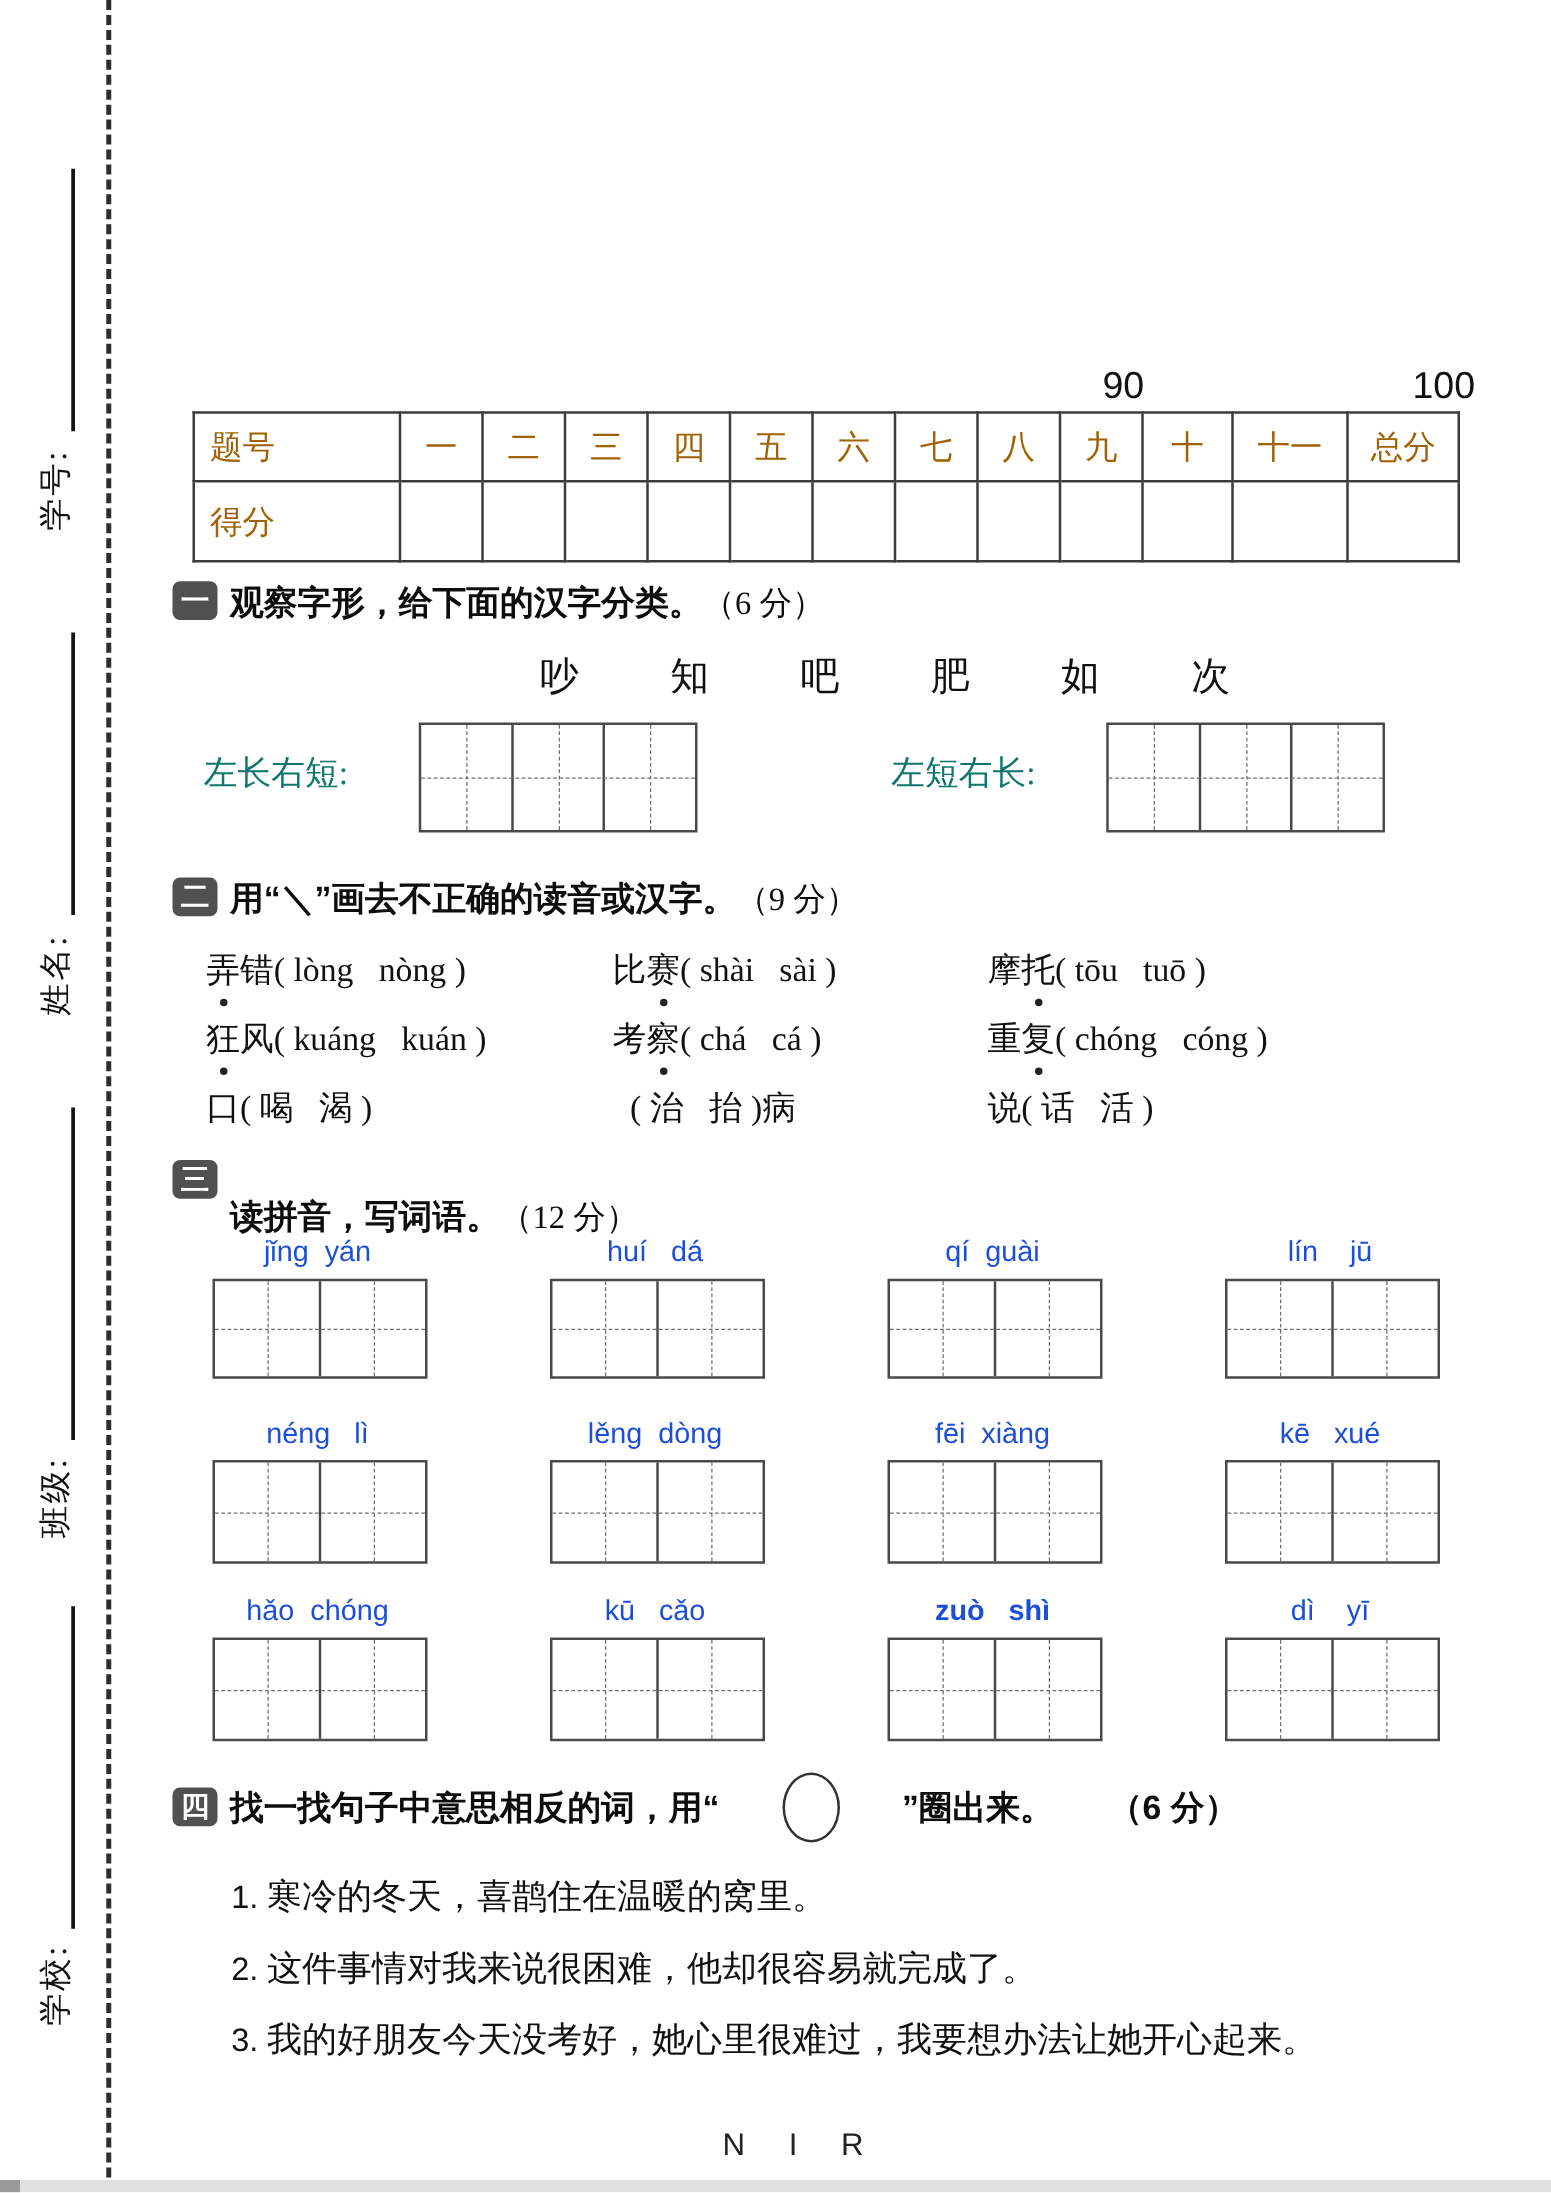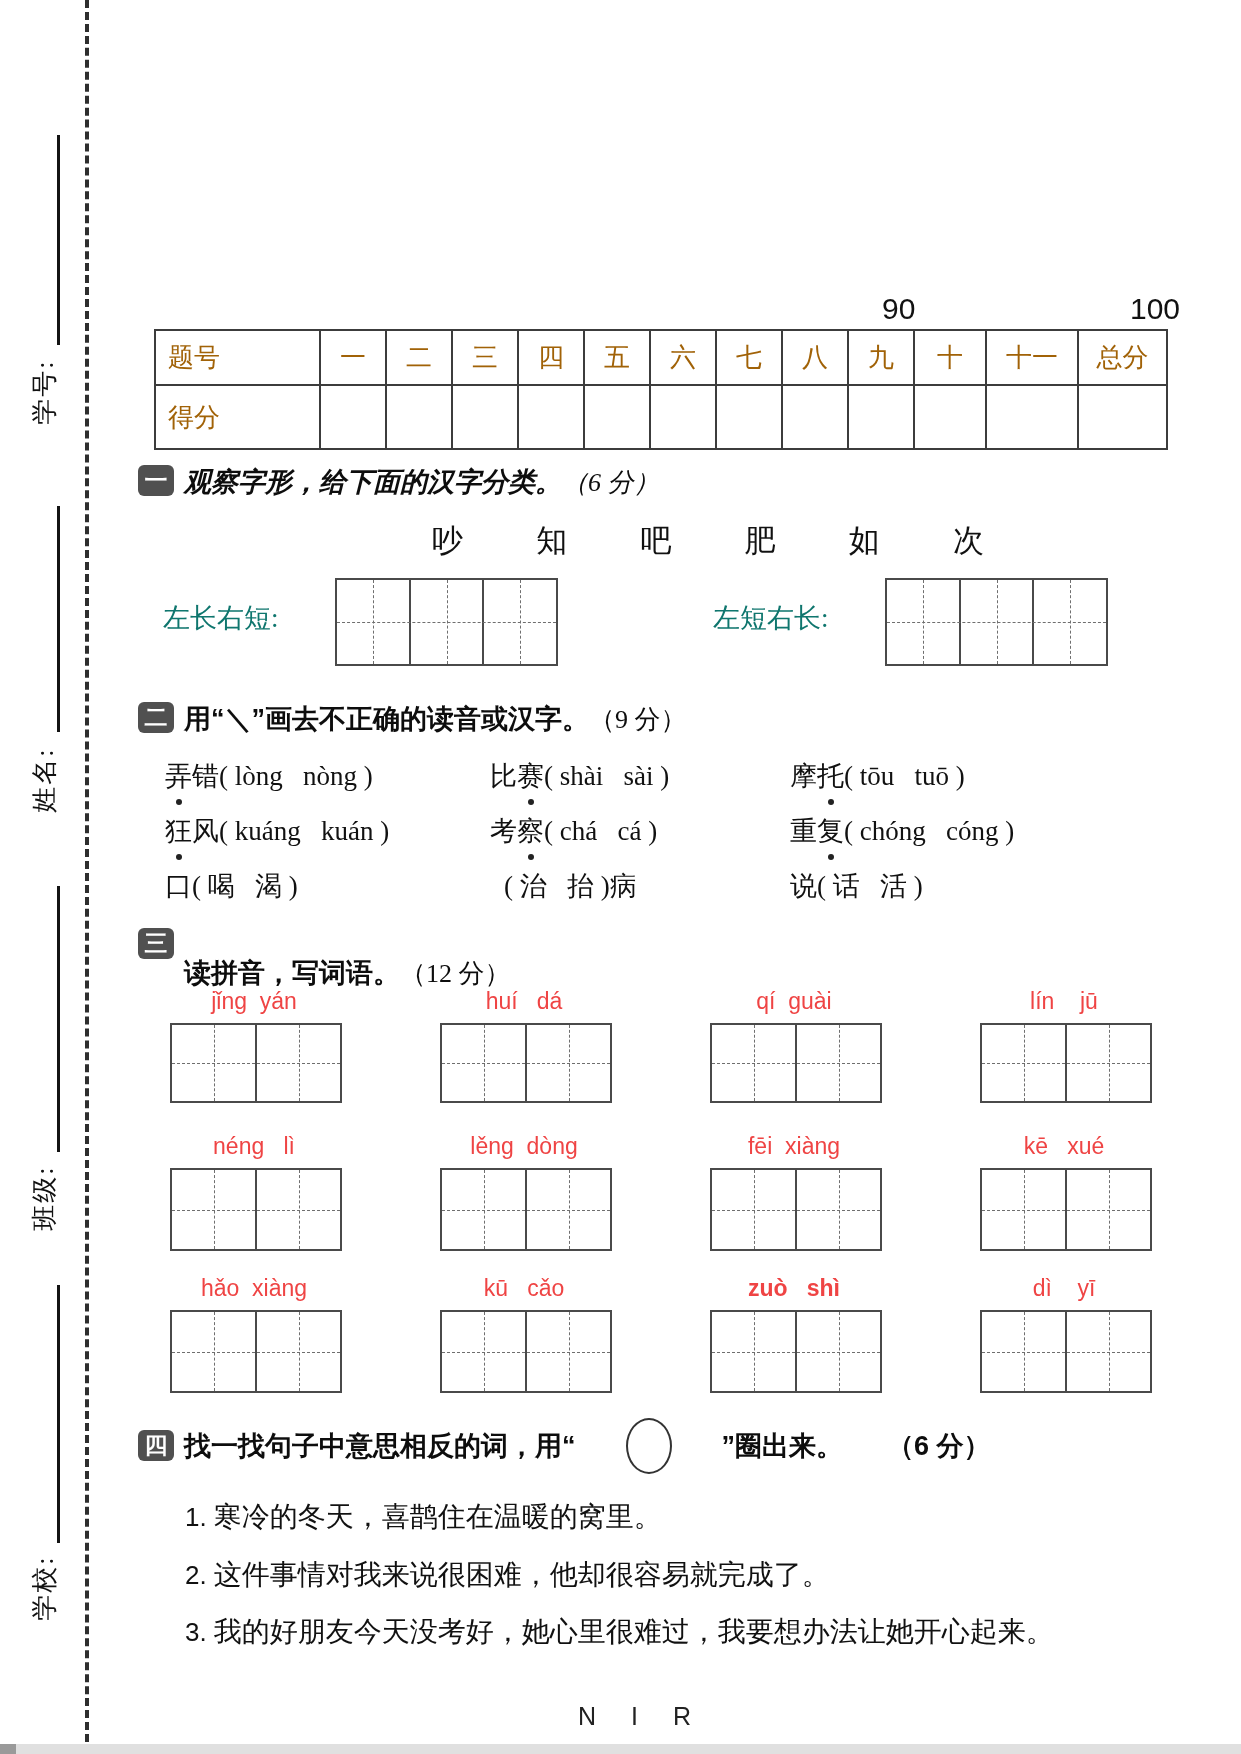--- a/index.html
+++ b/index.html
@@ -47,21 +47,21 @@
   .tzg::after { content:""; position:absolute; left:0; right:0; top:50%;
     border-top:1px dashed #6f6f6f; }
   
   .entry { position:absolute; font-size:27px; color:#111; white-space:pre; }
   .dotchar { position:relative; display:inline-block; }
   .dotchar::after { content:""; position:absolute; left:50%; bottom:-11px;
     width:6px; height:6px; border-radius:50%; background:#222;
     transform:translateX(-50%); }
   
   .pinyin { position:absolute; width:168px; text-align:center;
-    font-family:"Liberation Sans", sans-serif; font-size:23px; color:#ef4444;
+    font-family:"Liberation Sans", sans-serif; font-size:23px; color:#1d4ed8;
     white-space:pre; }
   
   .s4-title { position:absolute; left:184px; top:1418px; display:flex;
     align-items:center; font-family:"Liberation Sans", sans-serif; font-weight:700;
     font-size:27px; color:#0d0d0d; white-space:pre;gap:44px; }
   .oval { display:inline-block; width:42px; height:52px; border:2px solid #333;
     border-radius:50%; margin:0 6px; background:#fff; }
   .sentence { position:absolute; left:185px; font-size:28px; color:#111; white-space:pre; }
   .sentence .snum { font-family:"Liberation Sans", sans-serif; font-size:26px; }
   
@@ -139,21 +139,21 @@
       <td></td>
       <td></td>
       <td></td>
       <td></td>
       <td></td>
     </tr>
   </tbody>
     </table>
 
   <div class="badge" style="left:138px;top:465px;">一</div>
-  <div class="sec-title" style="top:464px;font-style:italic;"><span>观察字形，给下面的汉字分类。</span><span class="pts">（6 分）</span></div>
+  <div class="sec-title" style="top:464px;"><span>观察字形，给下面的汉字分类。</span><span class="pts">（6 分）</span></div>
 
   <div class="charline">
     <span>吵</span>
     <span>知</span>
     <span>吧</span>
     <span>肥</span>
     <span>如</span>
     <span>次</span>
   </div>
 
@@ -224,21 +224,21 @@
     </div>
   <div class="tzg" style="left:710px;top:1168px;width:168px;height:79px;">
       <div class="cell"></div>
       <div class="cell"></div>
     </div>
   <div class="tzg" style="left:980px;top:1168px;width:168px;height:79px;">
       <div class="cell"></div>
       <div class="cell"></div>
     </div>
 
-  <div class="pinyin" style="left:170px;top:1275px;">hǎo  xiàng</div>
+  <div class="pinyin" style="left:170px;top:1275px;">hǎo  chóng</div>
   <div class="pinyin" style="left:440px;top:1275px;">kū   cǎo</div>
   <div class="pinyin" style="left:710px;top:1275px;font-weight:bold;">zuò   shì</div>
   <div class="pinyin" style="left:980px;top:1275px;">dì    yī</div>
   <div class="tzg" style="left:170px;top:1310px;width:168px;height:79px;">
       <div class="cell"></div>
       <div class="cell"></div>
     </div>
   <div class="tzg" style="left:440px;top:1310px;width:168px;height:79px;">
       <div class="cell"></div>
       <div class="cell"></div>

